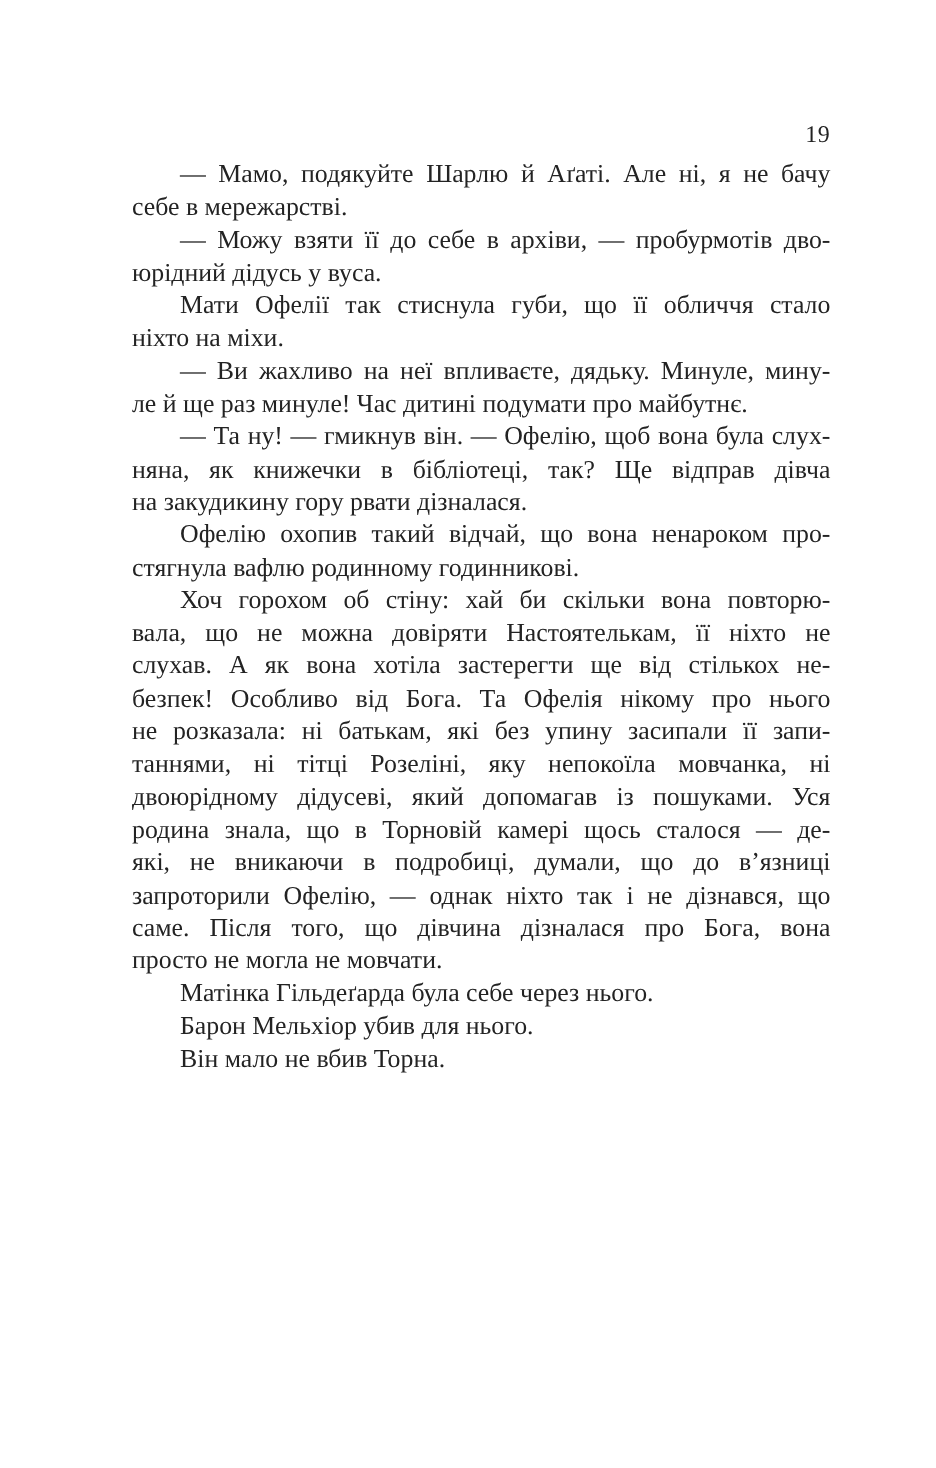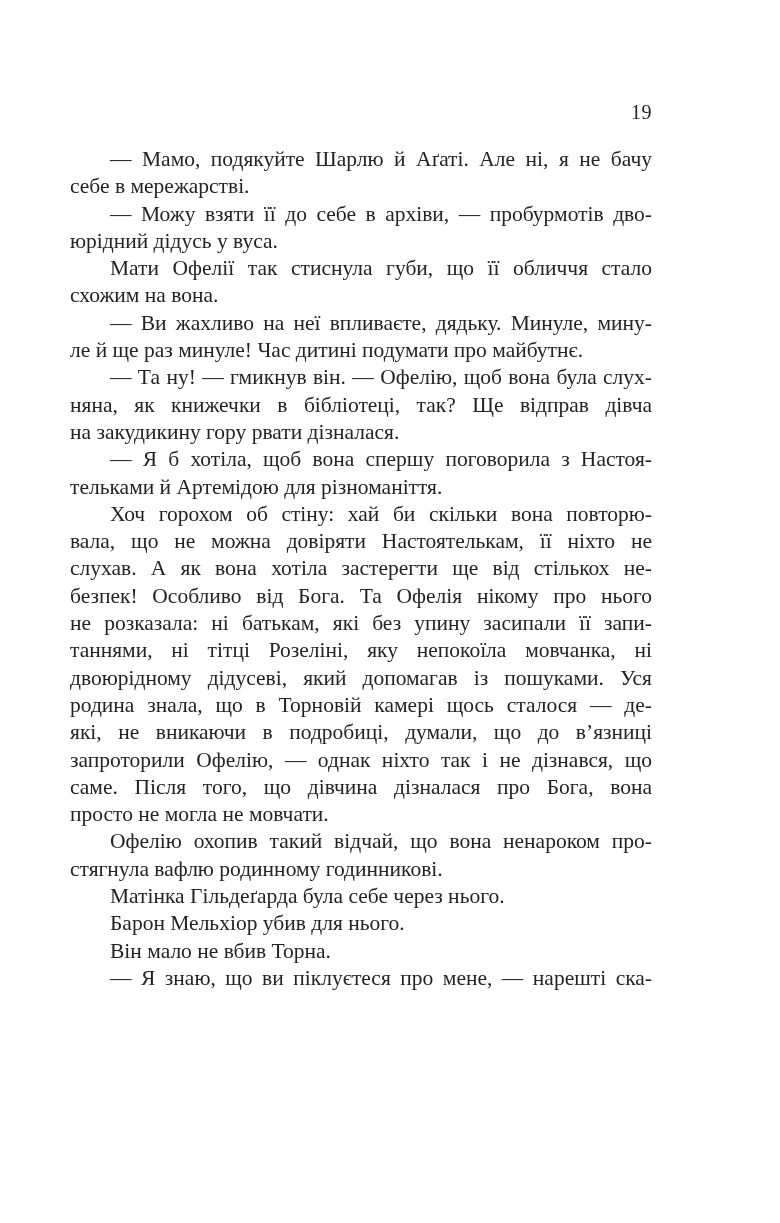--- a/index.html
+++ b/index.html
@@ -8,34 +8,35 @@
     background: #ffffff;
   }
   .page {
     position: relative;
     width: 660px;
     height: 1223px;
     background: #ffffff;
     overflow: hidden;
     font-family: "Liberation Serif", "DejaVu Serif", serif;
     color: #232323;
+    margin-left: 40px;
   }
   .page-number {
     position: absolute;
     top: 101px;
     left: 70px;
     width: 582px;
     text-align: right;
     font-size: 20px;
     line-height: 23px;
     letter-spacing: 0.5px;
   }
   .text-body {
     position: absolute;
-    top: 146px;
+    top: 132px;
     left: 70px;
     width: 582px;
     font-size: 21.5px;
     line-height: 27.3px;
   }
   .paragraph {
     margin: 0;
     padding: 0;
   }
   .line {
@@ -62,59 +63,54 @@
       <div class="paragraph">
         <div class="line first">— Мамо, подякуйте Шарлю й Аґаті. Але ні, я не бачу</div>
         <div class="line para-end">себе в мережарстві.</div>
       </div>
       <div class="paragraph">
         <div class="line first">— Можу взяти її до себе в архіви, — пробурмотів дво-</div>
         <div class="line para-end">юрідний дідусь у вуса.</div>
       </div>
       <div class="paragraph">
         <div class="line first">Мати Офелії так стиснула губи, що її обличчя стало</div>
-        <div class="line para-end">схожим на вона.</div>
+        <div class="line para-end">ніхто на міхи.</div>
       </div>
       <div class="paragraph">
         <div class="line first">— Ви жахливо на неї впливаєте, дядьку. Минуле, мину-</div>
         <div class="line para-end">ле й ще раз минуле! Час дитині подумати про майбутнє.</div>
       </div>
       <div class="paragraph">
         <div class="line first">— Та ну! — гмикнув він. — Офелію, щоб вона була слух-</div>
         <div class="line">няна, як книжечки в бібліотеці, так? Ще відправ дівча</div>
         <div class="line para-end">на закудикину гору рвати дізналася.</div>
       </div>
       <div class="paragraph">
-        <div class="line first">— Я б хотіла, щоб вона спершу поговорила з Настоя-</div>
-        <div class="line para-end">тельками й Артемідою для різноманіття.</div>
+        <div class="line first">Офелію охопив такий відчай, що вона ненароком про-</div>
+        <div class="line para-end">стягнула вафлю родинному годинникові.</div>
       </div>
       <div class="paragraph">
         <div class="line first">Хоч горохом об стіну: хай би скільки вона повторю-</div>
         <div class="line">вала, що не можна довіряти Настоятелькам, її ніхто не</div>
         <div class="line">слухав. А як вона хотіла застерегти ще від стількох не-</div>
         <div class="line">безпек! Особливо від Бога. Та Офелія нікому про нього</div>
         <div class="line">не розказала: ні батькам, які без упину засипали її запи-</div>
         <div class="line">таннями, ні тітці Розеліні, яку непокоїла мовчанка, ні</div>
         <div class="line">двоюрідному дідусеві, який допомагав із пошуками. Уся</div>
         <div class="line">родина знала, що в Торновій камері щось сталося — де-</div>
         <div class="line">які, не вникаючи в подробиці, думали, що до в’язниці</div>
         <div class="line">запроторили Офелію, — однак ніхто так і не дізнався, що</div>
         <div class="line">саме. Після того, що дівчина дізналася про Бога, вона</div>
         <div class="line para-end">просто не могла не мовчати.</div>
       </div>
       <div class="paragraph">
-        <div class="line first">Офелію охопив такий відчай, що вона ненароком про-</div>
-        <div class="line para-end">стягнула вафлю родинному годинникові.</div>
-      </div>
-      <div class="paragraph">
         <div class="line first para-end">Матінка Гільдеґарда була себе через нього.</div>
       </div>
       <div class="paragraph">
         <div class="line first para-end">Барон Мельхіор убив для нього.</div>
       </div>
       <div class="paragraph">
         <div class="line first para-end">Він мало не вбив Торна.</div>
       </div>
       <div class="paragraph">
-        <div class="line first">— Я знаю, що ви піклуєтеся про мене, — нарешті ска-</div>
       </div>
     </div>
 </div>
 
 </body></html>

